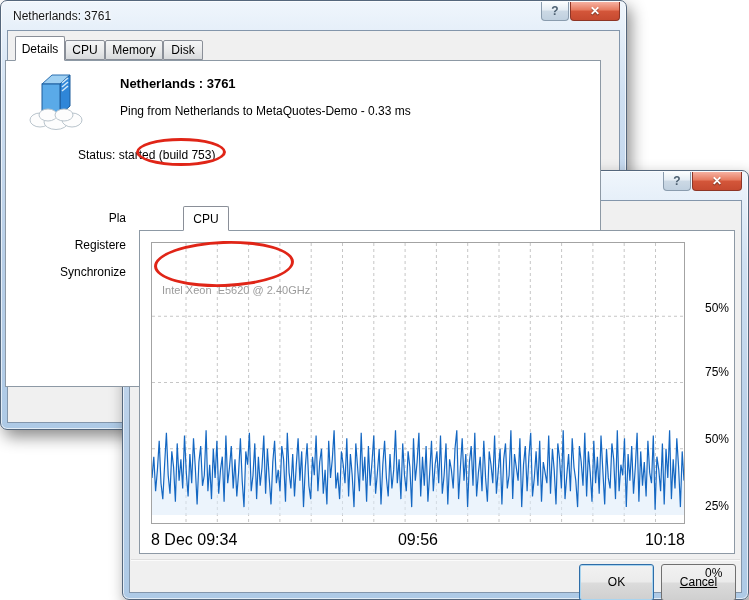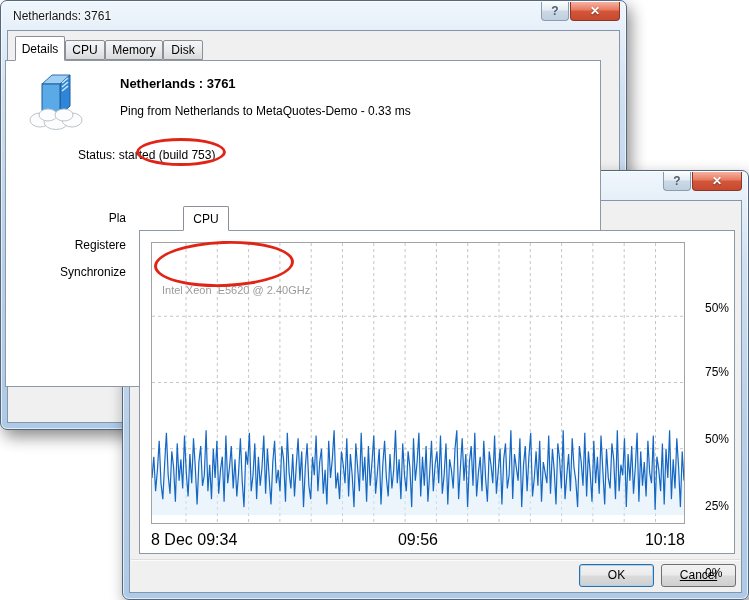--- a/index.html
+++ b/index.html
@@ -46,21 +46,21 @@
   
   .chart-box { position:absolute; border:1px solid #a3a3a3; background:#ffffff; }
   .cpu-info { position:absolute; color:#9b9b9b; font-size:11px; line-height:17px;
               white-space:pre; z-index:5; }
   .ytick { position:absolute; left:565px; width:40px; font-size:12px; }
   .xtick { position:absolute; font-size:16px; }
 
   
   .footer-divider { position:absolute; left:8px; right:8px; height:0;
                     border-top:1px solid #dfdfdf; border-bottom:1px solid #fbfbfb; }
-  .btn { position:absolute; width:75px; height:23px; border-radius:3px;
+  .btn { position:absolute; width:75px; height:37px; border-radius:3px;
          background:linear-gradient(180deg,#f2f2f2,#ebebeb 48%,#dbdbdb 52%,#cfcfcf);
          border:1px solid #707070; text-align:center; line-height:21px; font-size:12px;
          cursor:default; }
   .btn.default { border:1px solid #2e6da8; box-shadow:inset 0 0 0 1px #a8d4ef; }
 </style>
 </head>
 <body>
 
 <div class="window" style="left:0px; top:0px;">
   <div class="titlebar-text">Netherlands: 3761</div>

